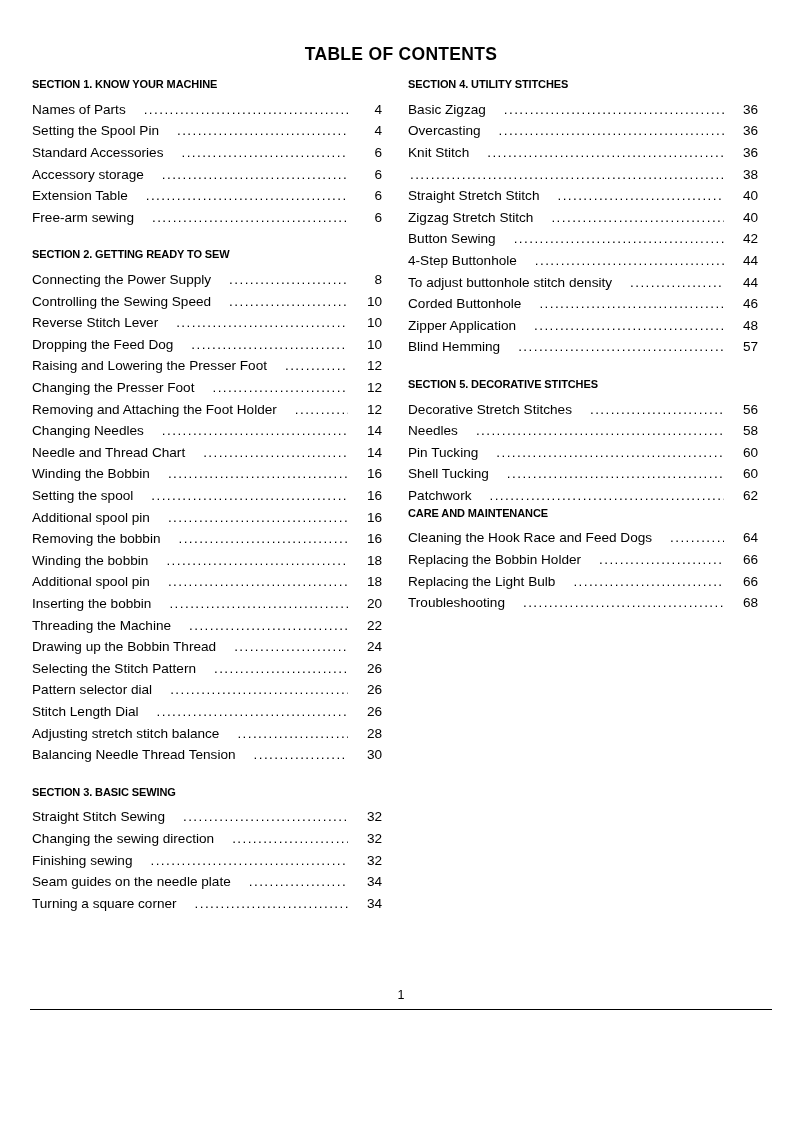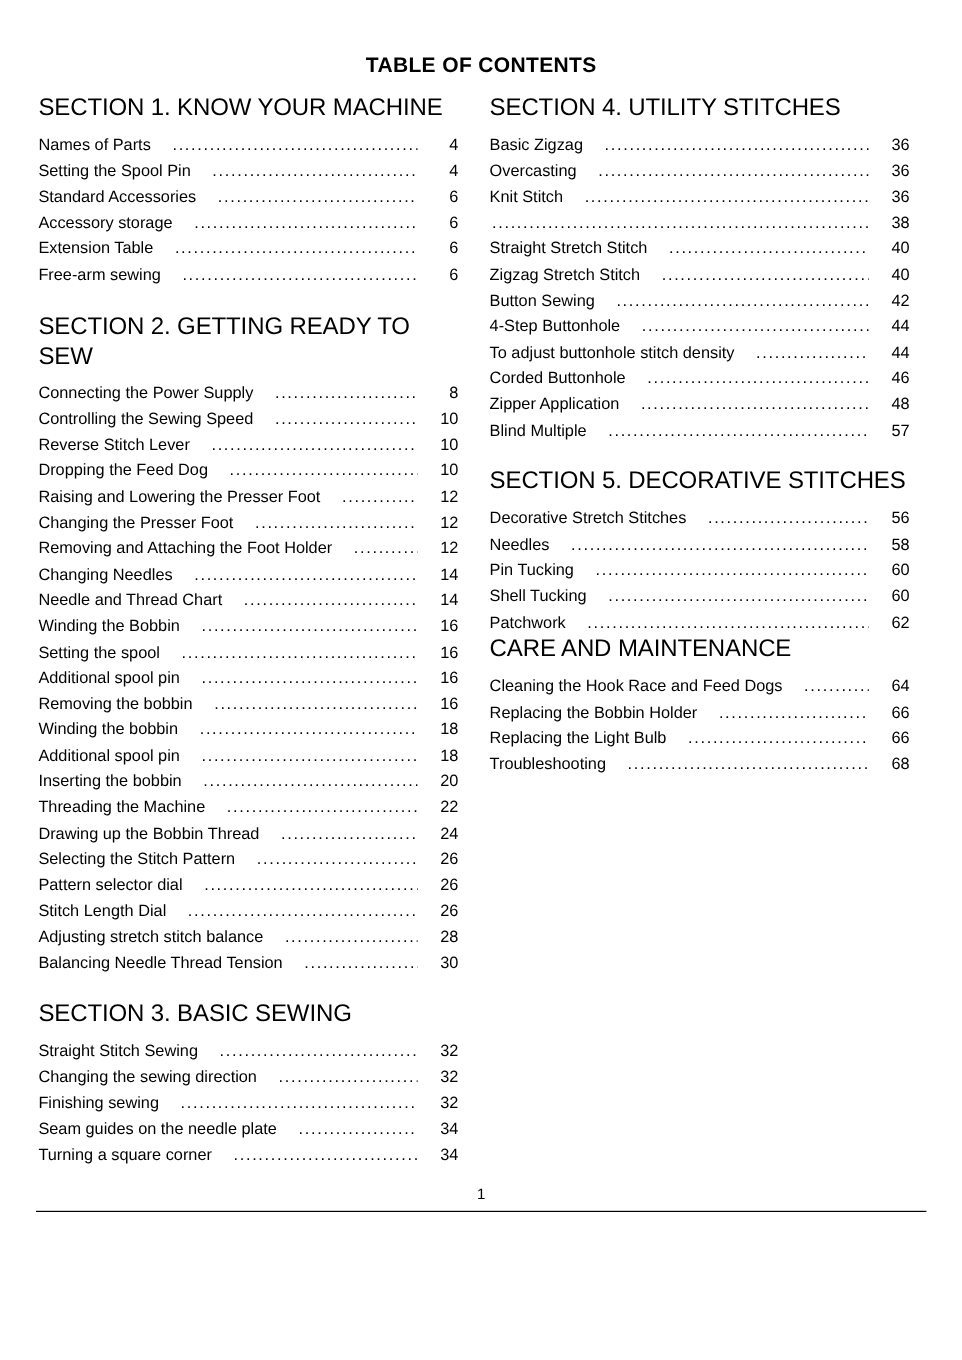--- a/index.html
+++ b/index.html
@@ -38,22 +38,22 @@
     left: 32px;
     width: 738px;
     display: flex;
     gap: 26px;
   }
   .col {
     width: 350px;
     flex: 0 0 350px;
   }
   .section-head {
-    font-size: 20px;
-    font-weight: normal;
+    font-size: 11px;
+    font-weight: bold;
     margin: 0 0 7px 0;
     line-height: 1.25;
     letter-spacing: -0.1px;
   }
   .section-head.gap {
     margin-top: 20px;
   }
   .section-head.tight {
     margin-bottom: 2px;
   }
@@ -351,21 +351,21 @@
           <span class="txt">Corded Buttonhole</span>
           <span class="dots">............................................................................................................................</span>
           <span class="pg">46</span>
         </div>
         <div class="entry">
           <span class="txt">Zipper Application</span>
           <span class="dots">............................................................................................................................</span>
           <span class="pg">48</span>
         </div>
         <div class="entry">
-          <span class="txt">Blind Multiple</span>
+          <span class="txt">Blind Hemming</span>
           <span class="dots">............................................................................................................................</span>
           <span class="pg">57</span>
         </div>
       </div>
 
       <div class="section">
         <div class="section-head gap">SECTION 5. DECORATIVE STITCHES</div>
         <div class="entry">
           <span class="txt">Decorative Stretch Stitches</span>
           <span class="dots">............................................................................................................................</span>

